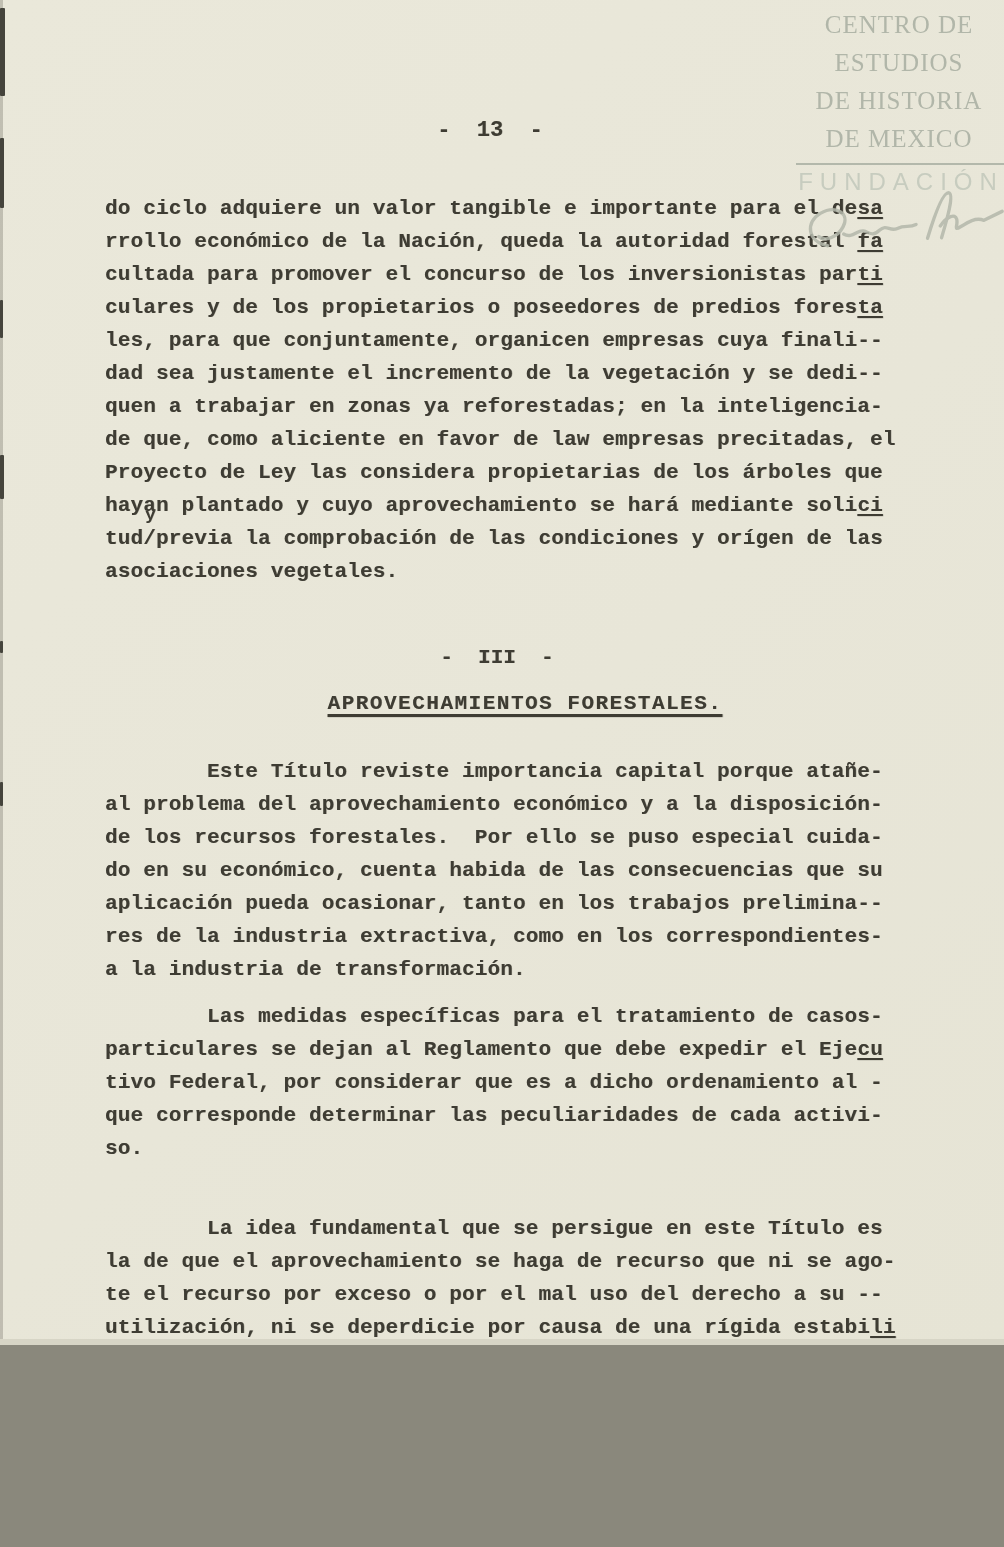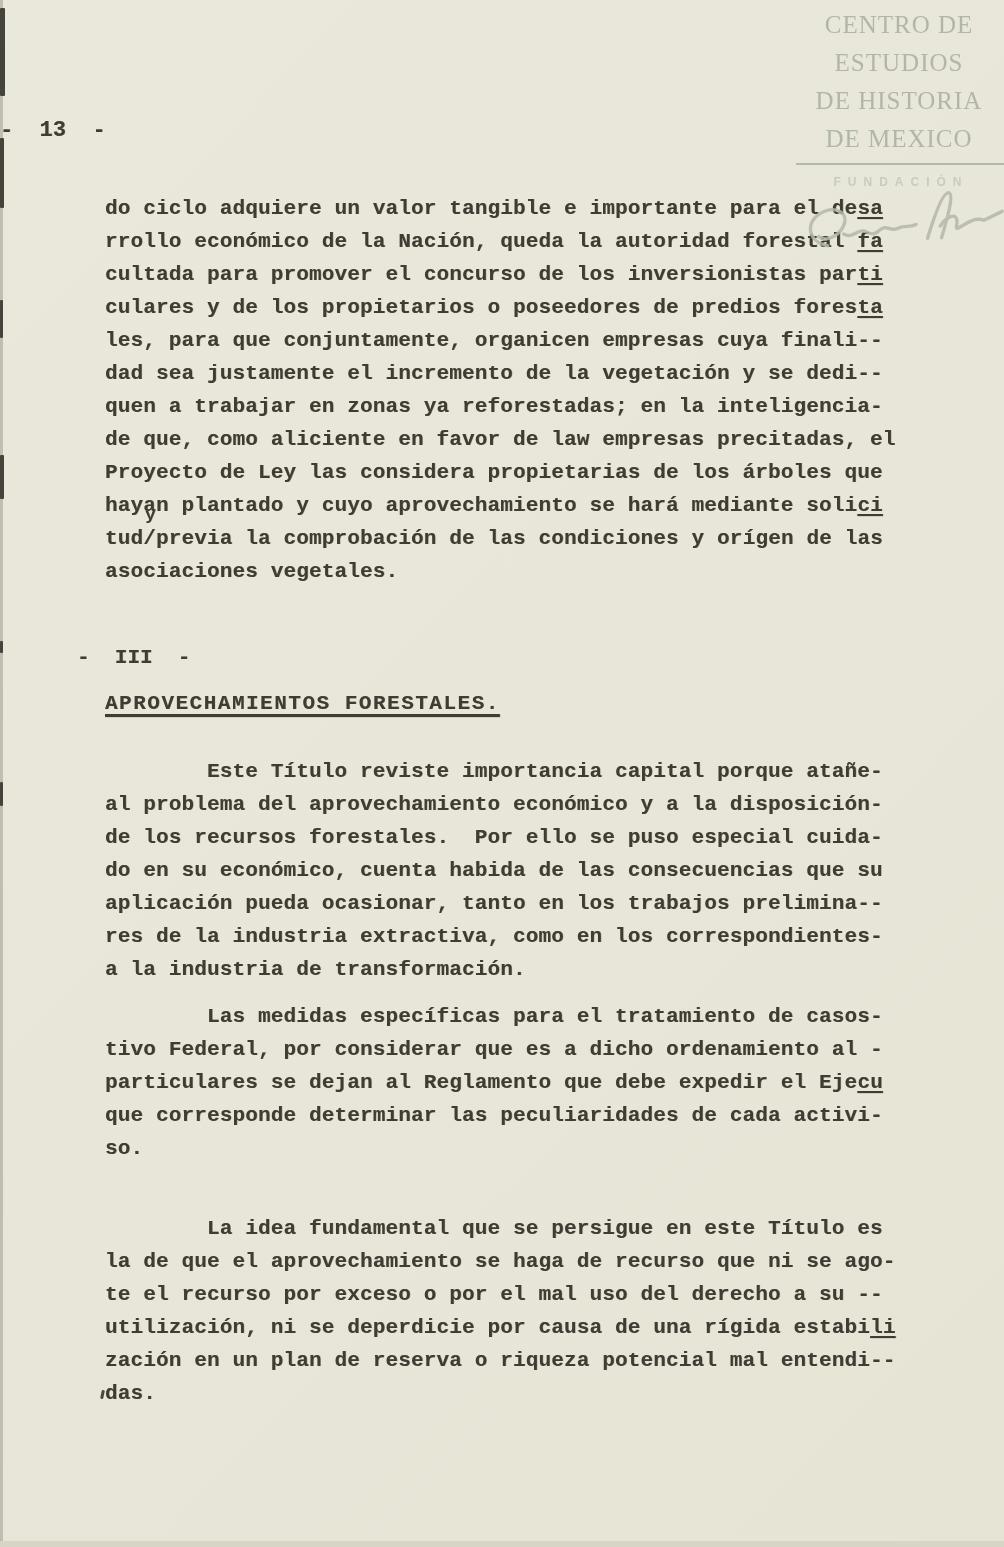--- a/index.html
+++ b/index.html
@@ -1,18 +1,18 @@
 <!DOCTYPE html>
 <html><head>
 <meta charset="utf-8">
 <style>
   html,body{margin:0;padding:0;background:#8a887c;}
   .page{
     position:relative;
-    width:1004px;height:1547px;
+    width:1004px;height:1345px;
     background:linear-gradient(135deg,#eae8da 0%,#e8e6d8 55%,#e6e4d5 100%);
     overflow:hidden;
     font-family:"Liberation Mono","DejaVu Sans Mono",monospace;
   }
   
   .edge-strip{position:absolute;left:0;top:0;bottom:0;width:3px;background:rgba(70,68,60,0.25);}
   .mark{position:absolute;left:0;background:#45443c;border-radius:1px;}
   .mark.m1{top:8px;height:88px;width:5px;}
   .mark.m2{top:138px;height:70px;width:4px;}
   .mark.m3{top:300px;height:38px;width:3px;}
@@ -24,44 +24,43 @@
 
   
   .watermark{position:absolute;top:6px;right:0;width:210px;text-align:center;z-index:1;}
   .wm-line{
     font-family:"Liberation Serif","DejaVu Serif",serif;
     font-size:25px;line-height:38px;color:#b1b6a9;letter-spacing:1px;white-space:nowrap;
   }
   .wm-rule{margin:5px 0 4px 2px;height:2px;background:#b3b8ab;}
   .wm-foundation{
     font-family:"Liberation Sans","DejaVu Sans",sans-serif;
-    font-size:12px;line-height:26px;color:#c7ccbf;letter-spacing:7px;white-space:nowrap;
+    font-size:24px;line-height:26px;color:#c7ccbf;letter-spacing:7px;white-space:nowrap;
     margin-left:4px;
-    font-weight:bold;
   }
 
   
   .signature{position:absolute;left:792px;top:186px;z-index:3;transform:rotate(-6deg);opacity:0.85;}
 
   
   .typew{color:#3e3c33;font-weight:bold;}
   .body{position:absolute;left:105px;top:0;width:840px;z-index:2;}
   .para{position:absolute;left:0;}
   .tline{white-space:pre;font-size:21px;line-height:33px;letter-spacing:0.15px;
          text-shadow:0.4px 0.3px 0 rgba(62,60,51,0.45);}
   .useg{text-decoration:underline;text-decoration-thickness:2px;text-underline-offset:3px;}
   .notewrap{position:relative;display:inline-block;}
   .note{position:absolute;left:2px;top:-15px;font-size:17px;line-height:1;}
 
   .pagenum{
-    position:absolute;left:0;top:118px;width:980px;
+    position:absolute;left:0;top:118px;width:980px;text-align:center;
     font-size:22px;white-space:pre;z-index:2;
     text-shadow:0.4px 0.3px 0 rgba(62,60,51,0.45);
   }
-  .center-el{position:absolute;left:0;width:100%;text-align:left;white-space:pre;
+  .center-el{position:absolute;left:0;width:100%;text-align:center;white-space:pre;
              font-size:21px;line-height:33px;
              text-shadow:0.4px 0.3px 0 rgba(62,60,51,0.45);}
   .numeral{top:641px;transform:translateX(-28px);}
   .sec-title{top:687px;letter-spacing:1.5px;}
   .u-title{text-decoration:underline;text-decoration-thickness:2.5px;text-underline-offset:5px;}
 </style>
 </head>
 <body>
 
 <div class="page">
@@ -119,22 +118,22 @@
         <div class="tline"><span>        Este Título reviste importancia capital porque atañe-</span></div>
         <div class="tline"><span>al problema del aprovechamiento económico y a la disposición-</span></div>
         <div class="tline"><span>de los recursos forestales.  Por ello se puso especial cuida-</span></div>
         <div class="tline"><span>do en su económico, cuenta habida de las consecuencias que su</span></div>
         <div class="tline"><span>aplicación pueda ocasionar, tanto en los trabajos prelimina--</span></div>
         <div class="tline"><span>res de la industria extractiva, como en los correspondientes-</span></div>
         <div class="tline"><span>a la industria de transformación.</span></div>
       </div>
     <div class="para" style="top:1000px">
         <div class="tline"><span>        Las medidas específicas para el tratamiento de casos-</span></div>
+        <div class="tline"><span>particulares se dejan al Reglamento que debe expedir el Eje</span><span class="useg">cu</span></div>
         <div class="tline"><span>tivo Federal, por considerar que es a dicho ordenamiento al -</span></div>
-        <div class="tline"><span>particulares se dejan al Reglamento que debe expedir el Eje</span><span class="useg">cu</span></div>
         <div class="tline"><span>que corresponde determinar las peculiaridades de cada activi-</span></div>
         <div class="tline"><span>so.</span></div>
       </div>
     <div class="para" style="top:1212px">
         <div class="tline"><span>        La idea fundamental que se persigue en este Título es</span></div>
         <div class="tline"><span>la de que el aprovechamiento se haga de recurso que ni se ago-</span></div>
         <div class="tline"><span>te el recurso por exceso o por el mal uso del derecho a su --</span></div>
         <div class="tline"><span>utilización, ni se deperdicie por causa de una rígida estabi</span><span class="useg">li</span></div>
         <div class="tline"><span>zación en un plan de reserva o riqueza potencial mal entendi--</span></div>
         <div class="tline"><span>das.</span></div>

